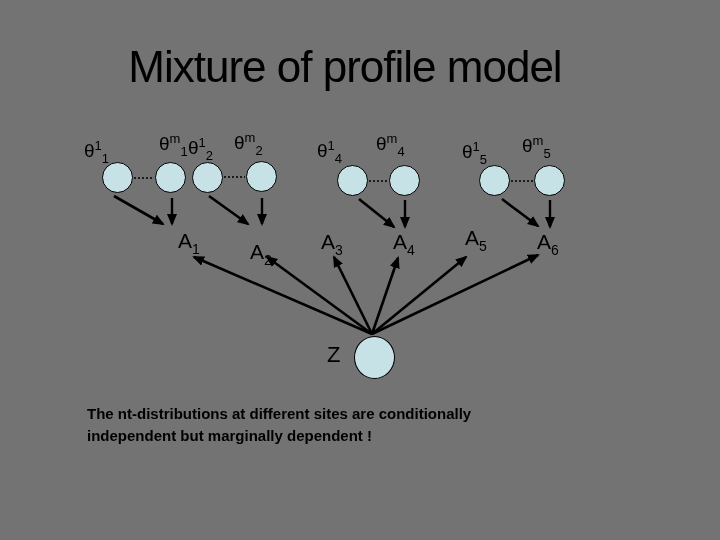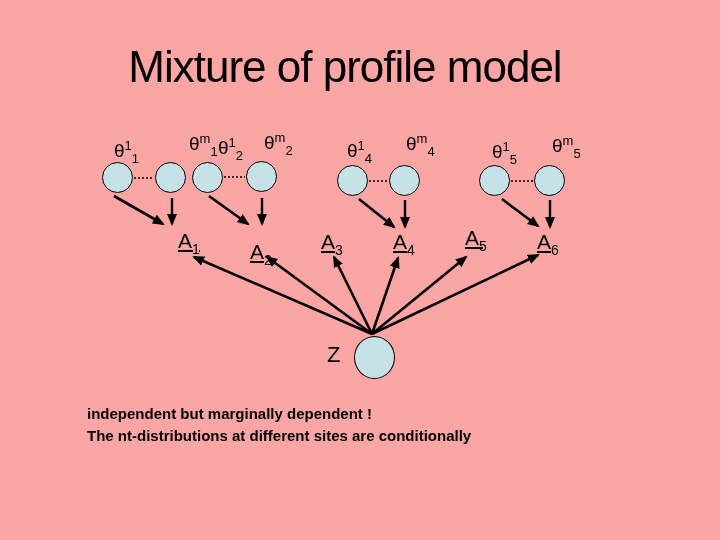--- a/index.html
+++ b/index.html
@@ -1,37 +1,37 @@
 <!DOCTYPE html>
 <html><head>
 <meta charset="utf-8">
 <style>
   html,body { margin:0; padding:0; background:#ffffff; }
   .slide {
-    position:relative; width:720px; height:540px; background:#fca5a5;
+    position:relative; width:720px; height:540px; background:#737373;
     font-family:"Liberation Sans", sans-serif; color:#000; overflow:hidden;
   }
   .title {
     position:absolute; left:0; top:42px; width:690px;
     text-align:center; font-size:44px; font-weight:400; letter-spacing:-1px;
     white-space:nowrap;
   }
   .arrows { position:absolute; left:0; top:0; width:720px; height:540px; }
   .node {
     position:absolute; width:31px; height:31px; border-radius:50%;
     background:#c7e2e6; border:1px solid #000; box-sizing:border-box;
   }
   .z-node { width:41px; height:43px; }
   .theta-label {
-    position:absolute; font-size:19px; white-space:nowrap; line-height:1;margin-left:30px;
+    position:absolute; font-size:19px; white-space:nowrap; line-height:1;
   }
   .theta-label sup { font-size:13px; vertical-align:7px; margin-left:0px; }
   .theta-label sub { font-size:13px; vertical-align:-6px; }
   .a-label {
-    position:absolute; font-size:21px; white-space:nowrap; line-height:1;text-decoration:underline;
+    position:absolute; font-size:21px; white-space:nowrap; line-height:1;
   }
   .a-label sub { font-size:14px; vertical-align:-6px; }
   .z-label { position:absolute; font-size:22px; line-height:1; }
   .caption {
     position:absolute; left:87px; top:403px; width:460px;
     font-size:15px; font-weight:bold; line-height:22px;
   }
 </style>
 </head>
 <body>
@@ -91,17 +91,17 @@
   <div class="a-label" style="left:250px;top:241px"><span>A</span><sub>2</sub></div>
   <div class="a-label" style="left:321px;top:231px"><span>A</span><sub>3</sub></div>
   <div class="a-label" style="left:393px;top:231px"><span>A</span><sub>4</sub></div>
   <div class="a-label" style="left:465px;top:227px"><span>A</span><sub>5</sub></div>
   <div class="a-label" style="left:537px;top:231px"><span>A</span><sub>6</sub></div>
 
   <div class="node z-node" style="left:354px;top:336px"></div>
   <div class="z-label" style="left:327px;top:344px">Z</div>
 
   <div class="caption">
+    <div>The nt-distributions at different sites are conditionally</div>
     <div>independent but marginally dependent !</div>
-    <div>The nt-distributions at different sites are conditionally</div>
   </div>
 
 </div>
 
 </body></html>

